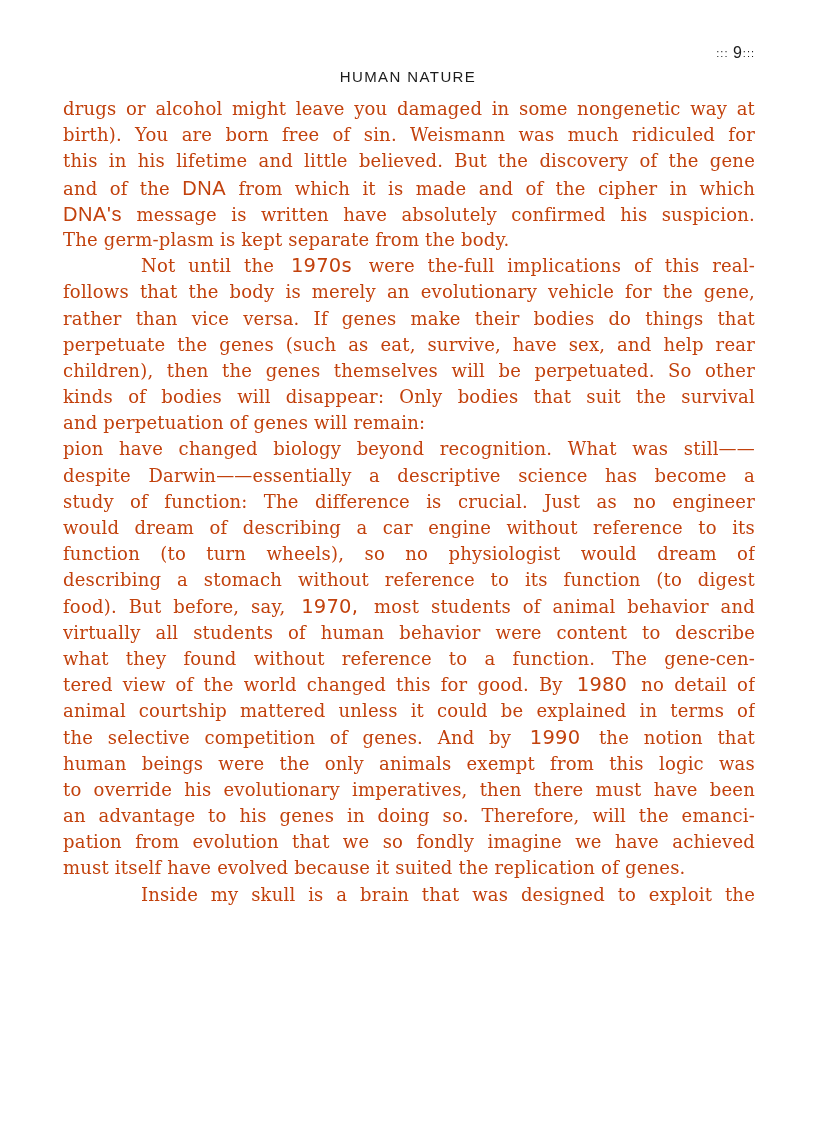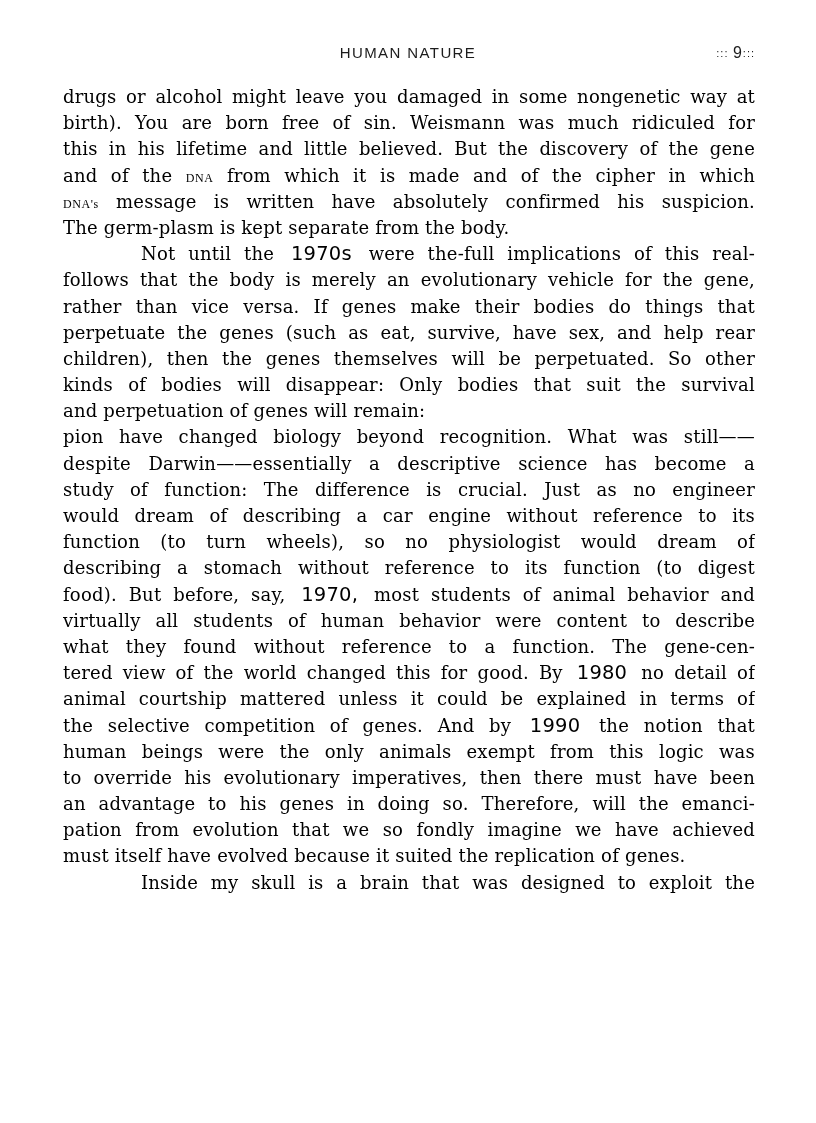--- a/index.html
+++ b/index.html
@@ -25,20 +25,21 @@
   .head-title {
     position: absolute;
     left: 0;
     width: 100%;
     text-align: center;
     font-family: "Liberation Sans", sans-serif;
     font-size: 15px;
     font-weight: 500;
     letter-spacing: 1.4px;
     color: #1c1c1c;
+    margin-top: 24px;
   }
   .page-marker {
     position: absolute;
     right: 61px;
     top: 0;
     font-family: "Liberation Sans", sans-serif;
     color: #1c1c1c;
     white-space: nowrap;
   }
   .page-marker .colons {
@@ -47,48 +48,48 @@
     vertical-align: 1px;
   }
   .page-marker .pagenum {
     font-size: 16px;
     font-weight: 500;
     letter-spacing: 1px;
   }
   .body-text {
     position: absolute;
     left: 63px;
-    top: 84px;
+    top: 96px;
     width: 692px;
     font-family: "DejaVu Serif", serif;
     font-size: 18px;
     line-height: 26.2px;
-    color: #000000;
+    color: #c2410c;
   }
   .line {
     height: 26.2px;
     overflow: hidden;
     text-align: justify;
     text-align-last: justify;
     letter-spacing: 0.2px;
   }
   .line.end {
     text-align-last: left;
   }
   .line.indent {
     text-indent: 78px;
   }
   .seg-year {
     font-family: "DejaVu Sans", sans-serif;
     font-size: 19.5px;
     margin: 16px 4px;
   }
   .seg-sans {
-    font-family: Liberation Serif, serif;
-    font-size: 12px;
+    font-family: Liberation Sans, sans-serif;
+    font-size: 20px;
     letter-spacing: 0.6px;
   }
 </style>
 </head>
 <body>
 
 <div class="page">
 
   <div class="running-head">
     <div class="head-title">HUMAN NATURE</div>

